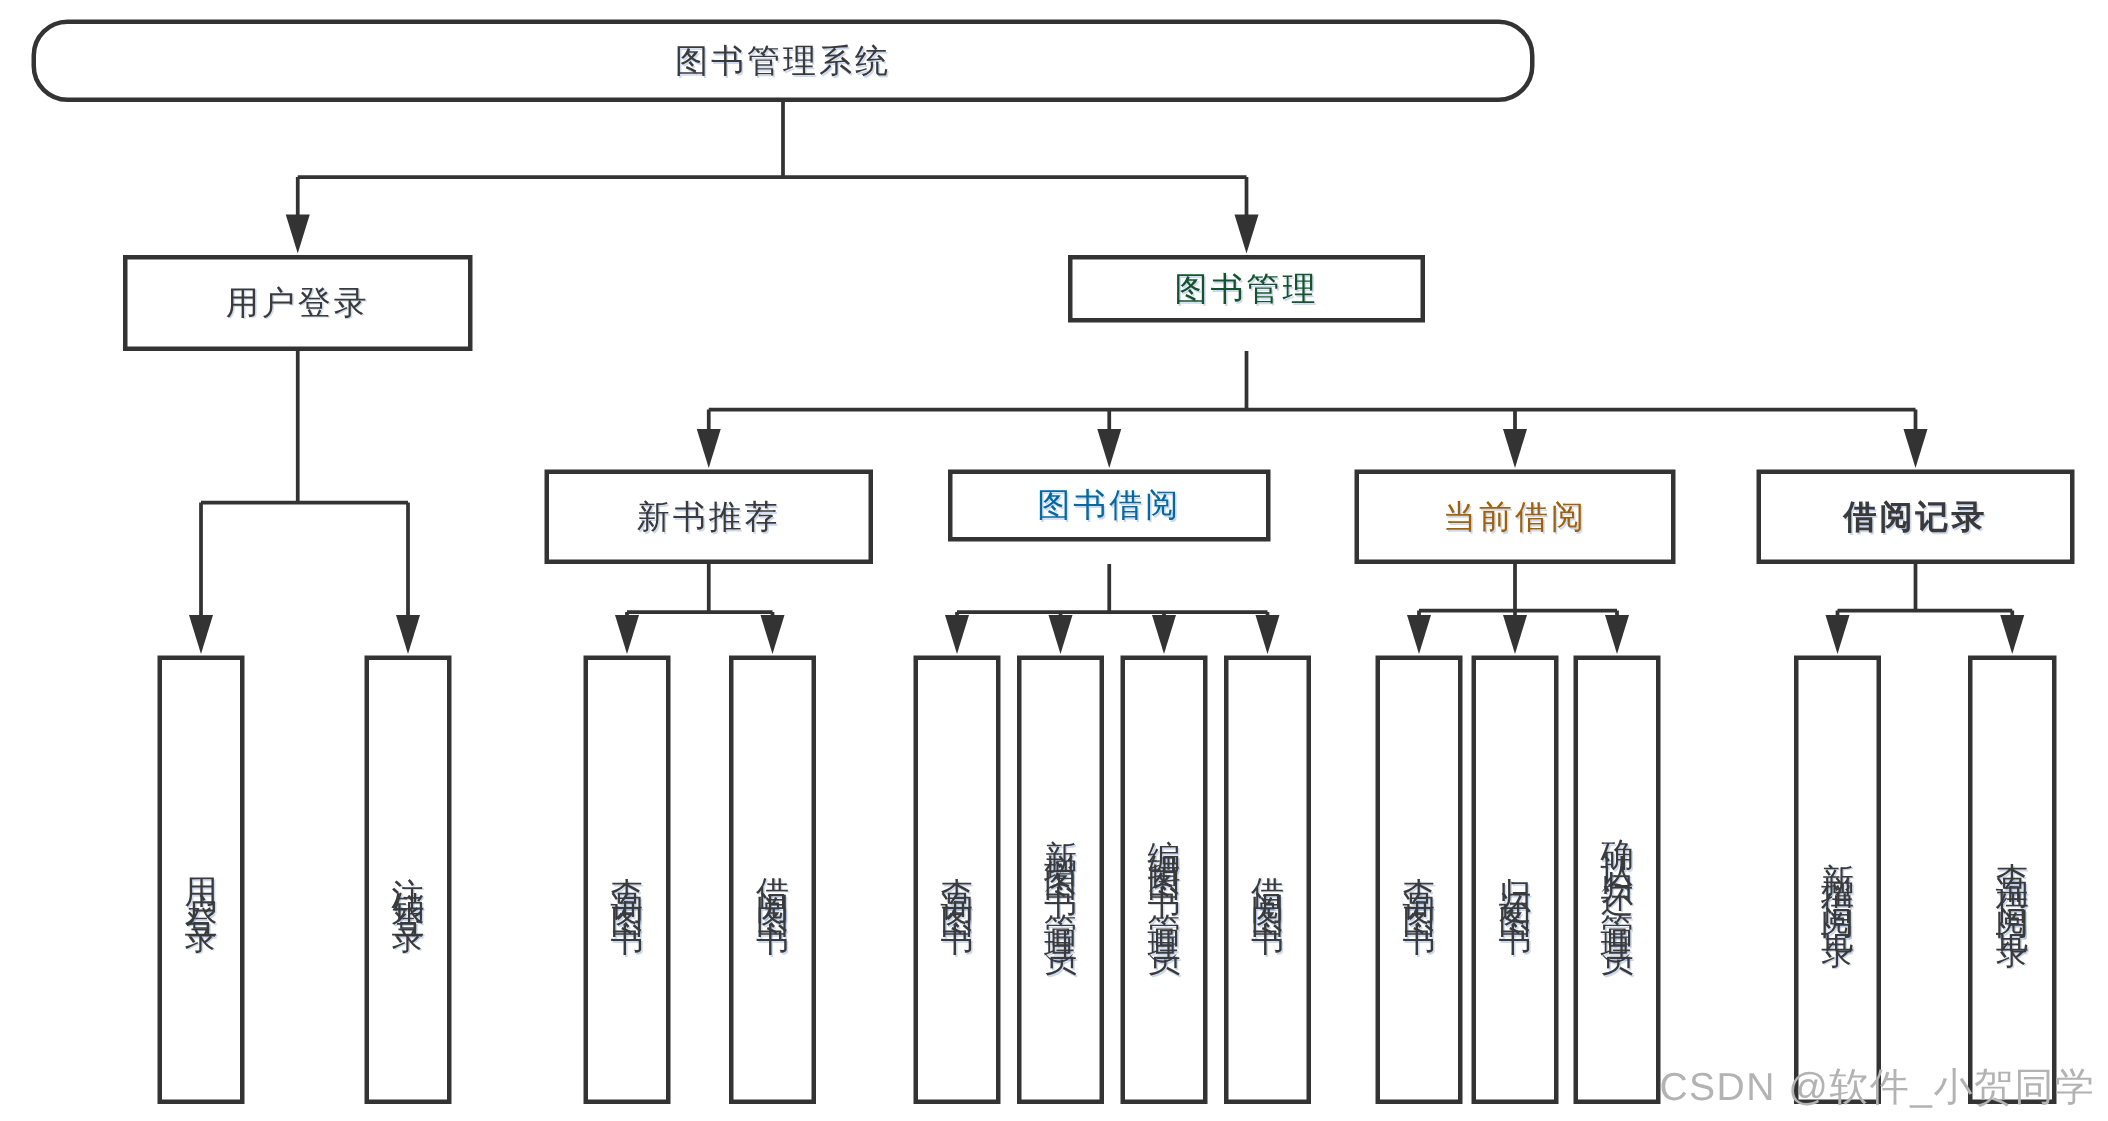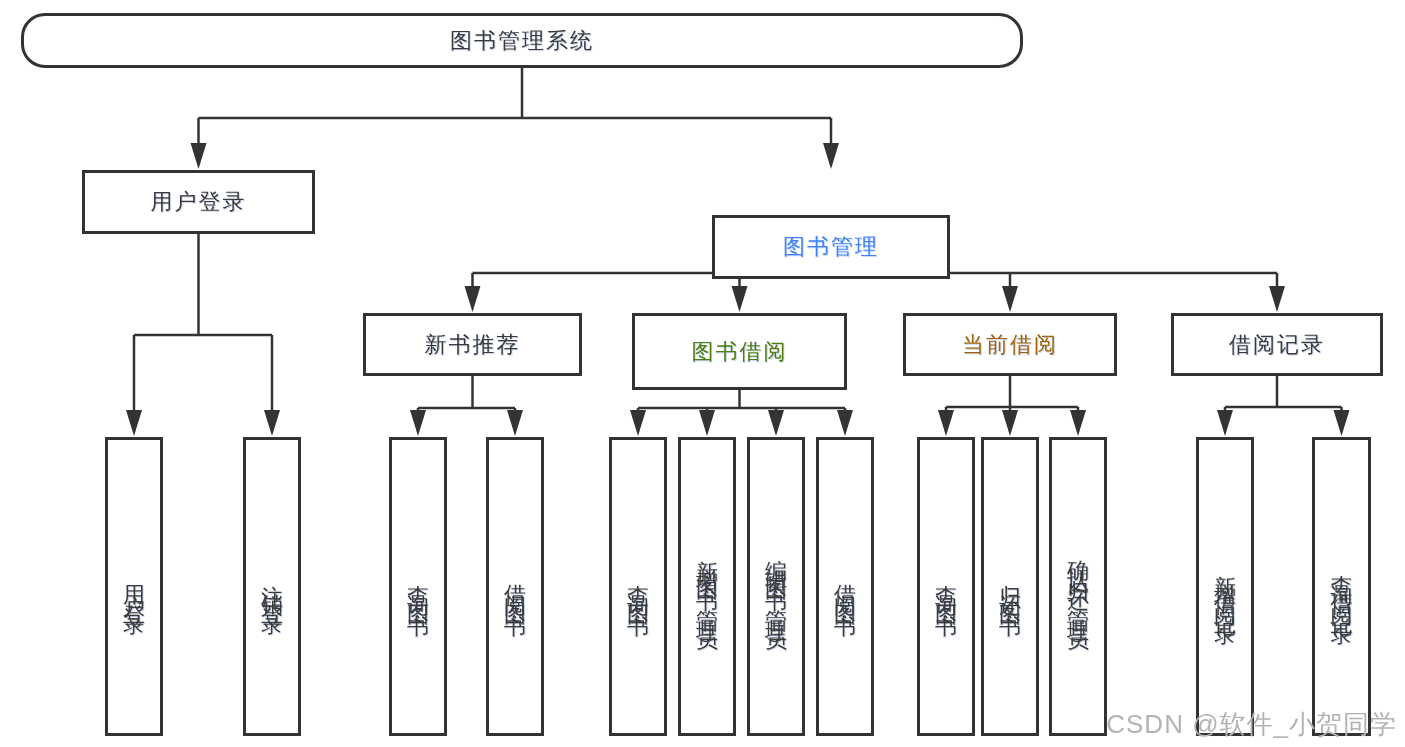--- a/index.html
+++ b/index.html
@@ -93,25 +93,25 @@
       <line x1="1277" y1="376" x2="1277" y2="407" stroke="#333333" stroke-width="2.5"></line>
       <line x1="1225" y1="407" x2="1341.5" y2="407" stroke="#333333" stroke-width="2.5"></line>
       <line x1="1225" y1="407" x2="1225" y2="416" stroke="#333333" stroke-width="2.5"></line>
       <polygon points="1225,436 1217,410 1233,410" fill="#333333"></polygon>
       <line x1="1341.5" y1="407" x2="1341.5" y2="416" stroke="#333333" stroke-width="2.5"></line>
       <polygon points="1341.5,436 1333.5,410 1349.5,410" fill="#333333"></polygon>
     </svg>
   <div id="nodes">
       <div class="box" style="left: 21px; top: 13px; width: 1002px; height: 55px; border-color: rgb(51, 51, 51); color: rgb(58, 58, 58); border-radius: 24px;">图书管理系统</div>
       <div class="box" style="left: 82px; top: 170px; width: 233px; height: 64px; border-color: rgb(51, 51, 51); color: rgb(58, 58, 58);">用户登录</div>
-      <div class="box" style="left: 712px; top: 170px; width: 238px; height: 64px; border-color: rgb(51, 51, 51); color: #3b82f6; margin-top: 45px;">图书管理</div>
+      <div class="box" style="left: 712px; top: 170px; width: 238px; height: 45px; border-color: rgb(51, 51, 51); color: #14532d;">图书管理</div>
       <div class="box" style="left: 363px; top: 313px; width: 219px; height: 63px; border-color: rgb(51, 51, 51); color: rgb(58, 58, 58);">新书推荐</div>
-      <div class="box" style="left: 632px; top: 313px; width: 215px; height: 77px; border-color: rgb(51, 51, 51); color: #4d7c0f; text-align: center;">图书借阅</div>
+      <div class="box" style="left: 632px; top: 313px; width: 215px; height: 48px; border-color: rgb(51, 51, 51); color: #0369a1; text-align: center;">图书借阅</div>
       <div class="box" style="left: 903px; top: 313px; width: 214px; height: 63px; border-color: rgb(51, 51, 51); color: #a16207;">当前借阅</div>
-      <div class="box" style="left: 1171px; top: 313px; width: 212px; height: 63px; border-color: rgb(51, 51, 51); color: rgb(58, 58, 58);">借阅记录</div>
+      <div class="box" style="left: 1171px; top: 313px; width: 212px; height: 63px; border-color: rgb(51, 51, 51); color: rgb(58, 58, 58); font-weight: bold;">借阅记录</div>
       <div class="box v" style="left: 105px; top: 437px; width: 58px; height: 299px; border-color: rgb(51, 51, 51); color: rgb(58, 58, 58);">用户登录</div>
       <div class="box v" style="left: 243px; top: 437px; width: 58px; height: 299px; border-color: rgb(51, 51, 51); color: rgb(58, 58, 58);">注销登录</div>
       <div class="box v" style="left: 389px; top: 437px; width: 58px; height: 299px; border-color: rgb(51, 51, 51); color: rgb(58, 58, 58);">查询图书</div>
       <div class="box v" style="left: 486px; top: 437px; width: 58px; height: 299px; border-color: rgb(51, 51, 51); color: rgb(58, 58, 58);">借阅图书</div>
       <div class="box v" style="left: 609px; top: 437px; width: 58px; height: 299px; border-color: rgb(51, 51, 51); color: rgb(58, 58, 58);">查询图书</div>
       <div class="box v" style="left: 678px; top: 437px; width: 58px; height: 299px; border-color: rgb(51, 51, 51); color: rgb(58, 58, 58);">新增图书（管理员）</div>
       <div class="box v" style="left: 747px; top: 437px; width: 58px; height: 299px; border-color: rgb(51, 51, 51); color: rgb(58, 58, 58);">编辑图书（管理员）</div>
       <div class="box v" style="left: 816px; top: 437px; width: 58px; height: 299px; border-color: rgb(51, 51, 51); color: rgb(58, 58, 58);">借阅图书</div>
       <div class="box v" style="left: 917px; top: 437px; width: 58px; height: 299px; border-color: rgb(51, 51, 51); color: rgb(58, 58, 58);">查询图书</div>
       <div class="box v" style="left: 981px; top: 437px; width: 58px; height: 299px; border-color: rgb(51, 51, 51); color: rgb(58, 58, 58);">归还图书</div>

